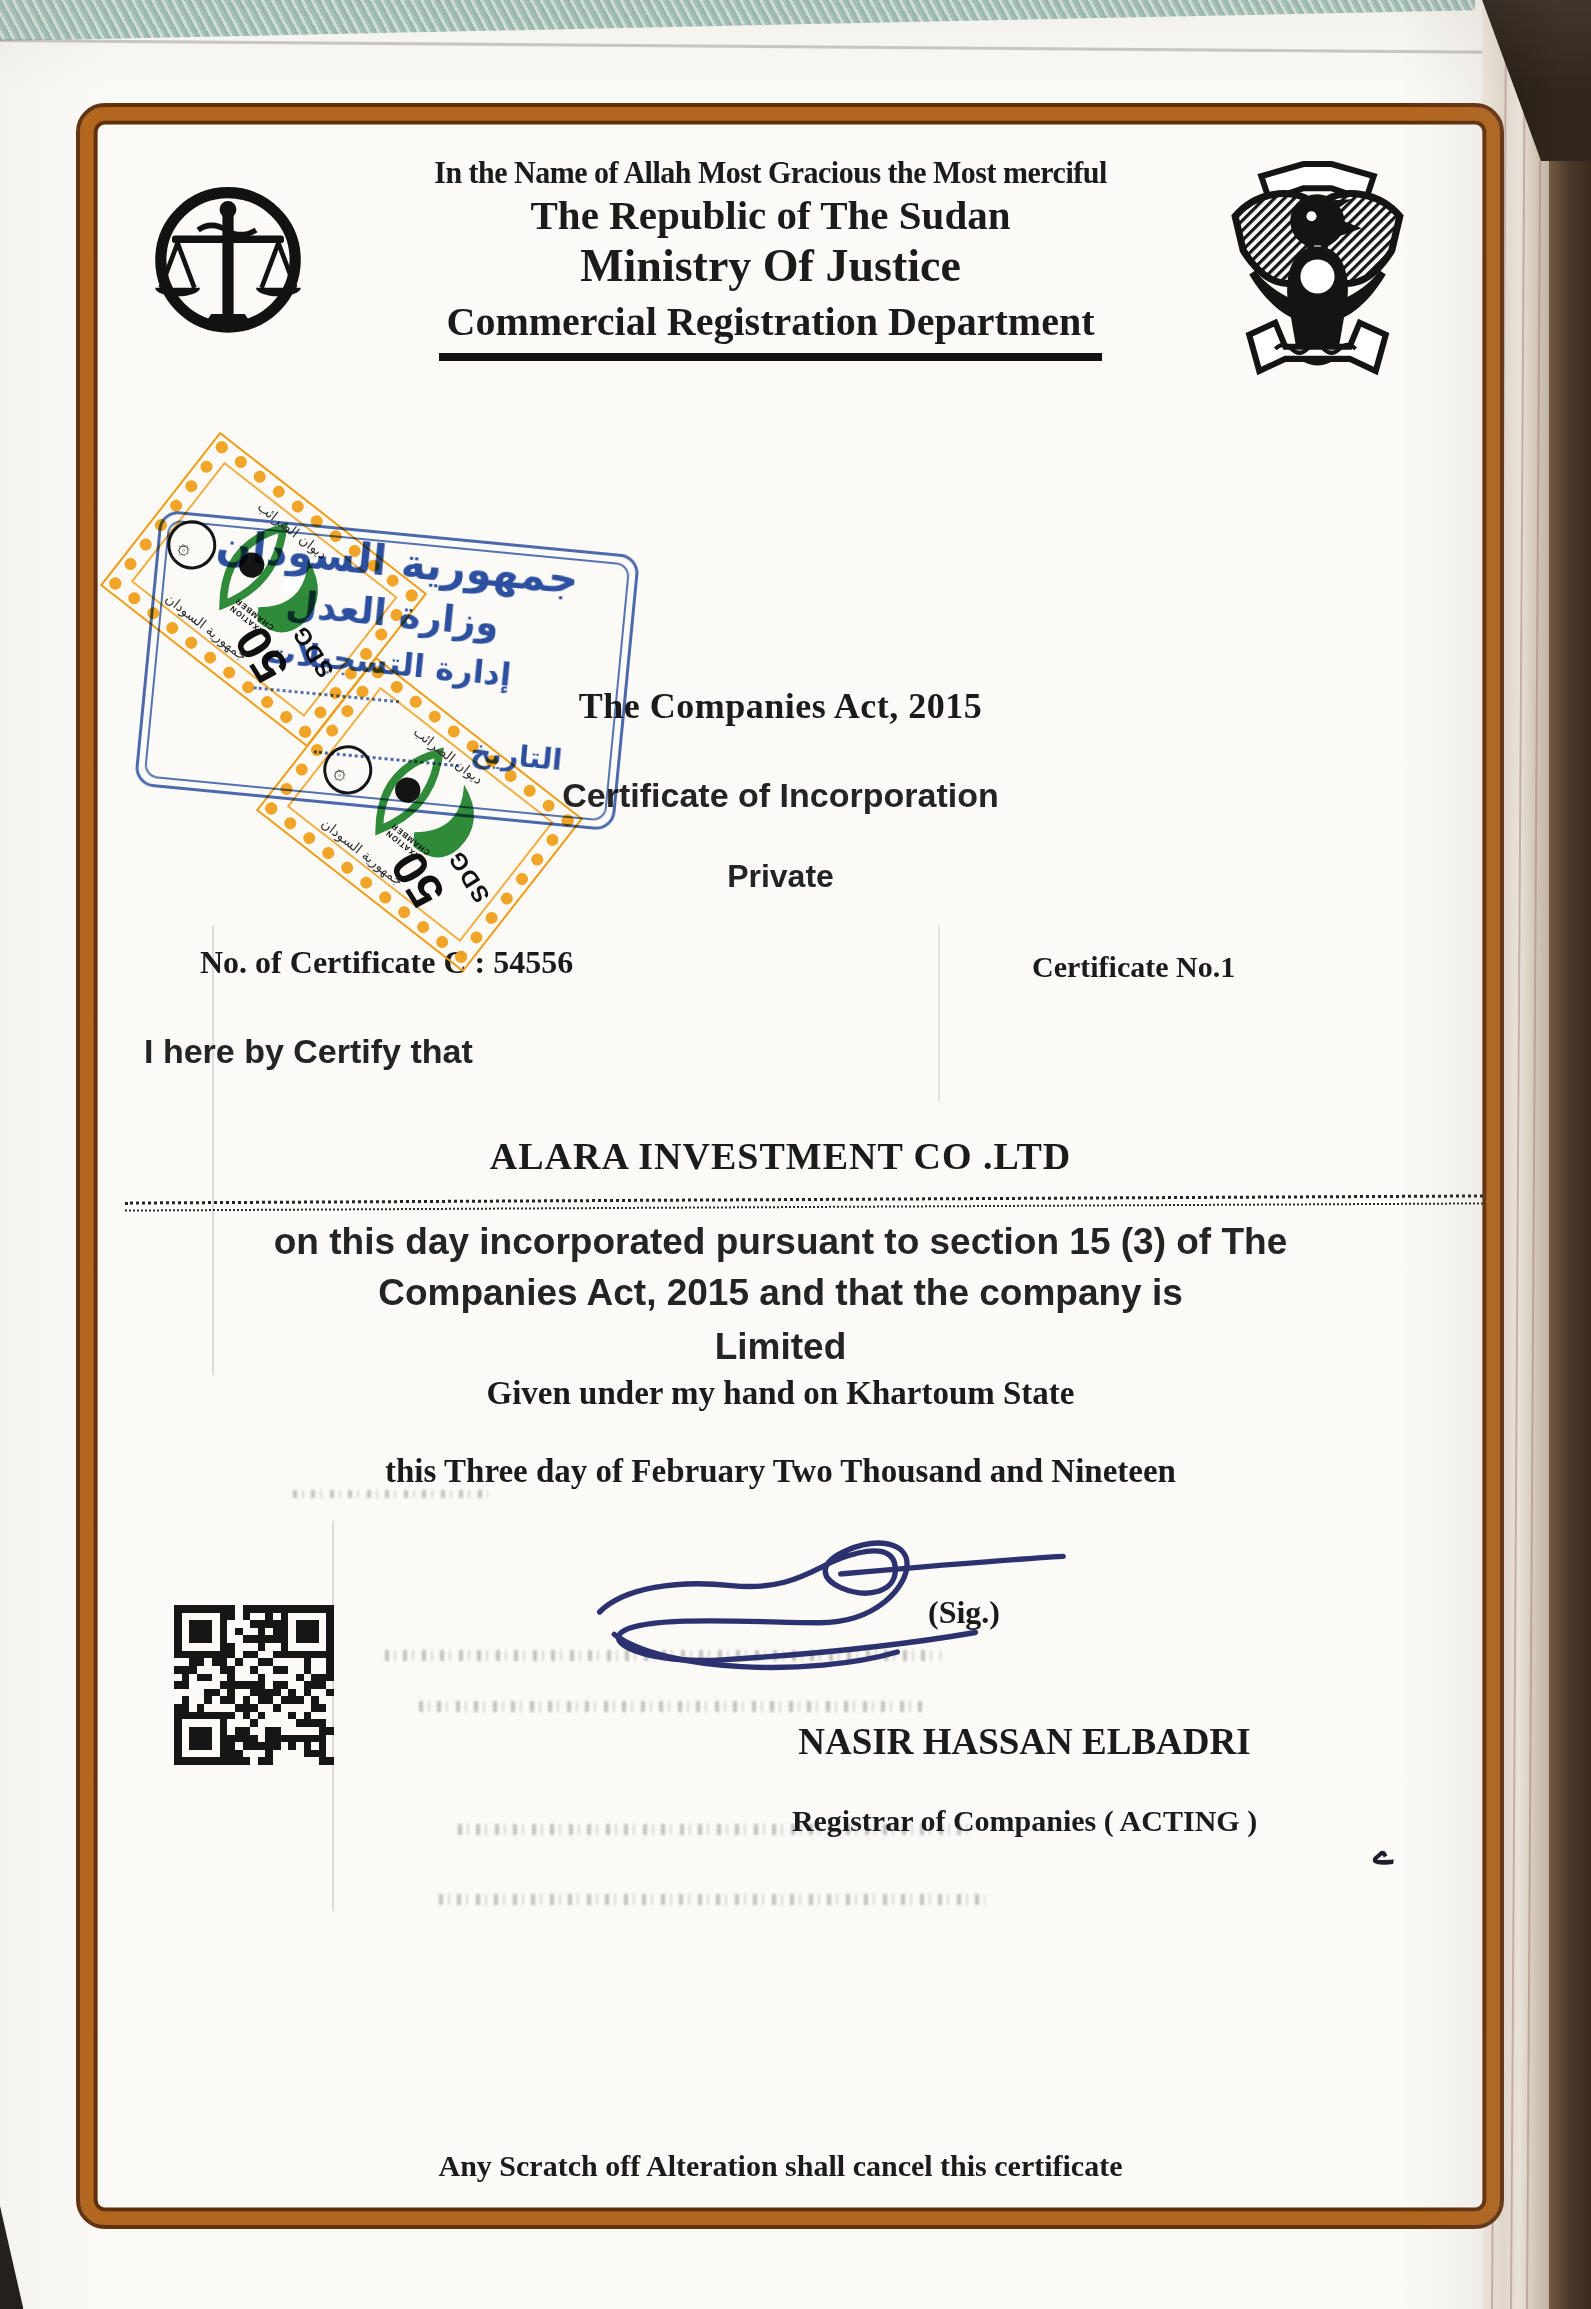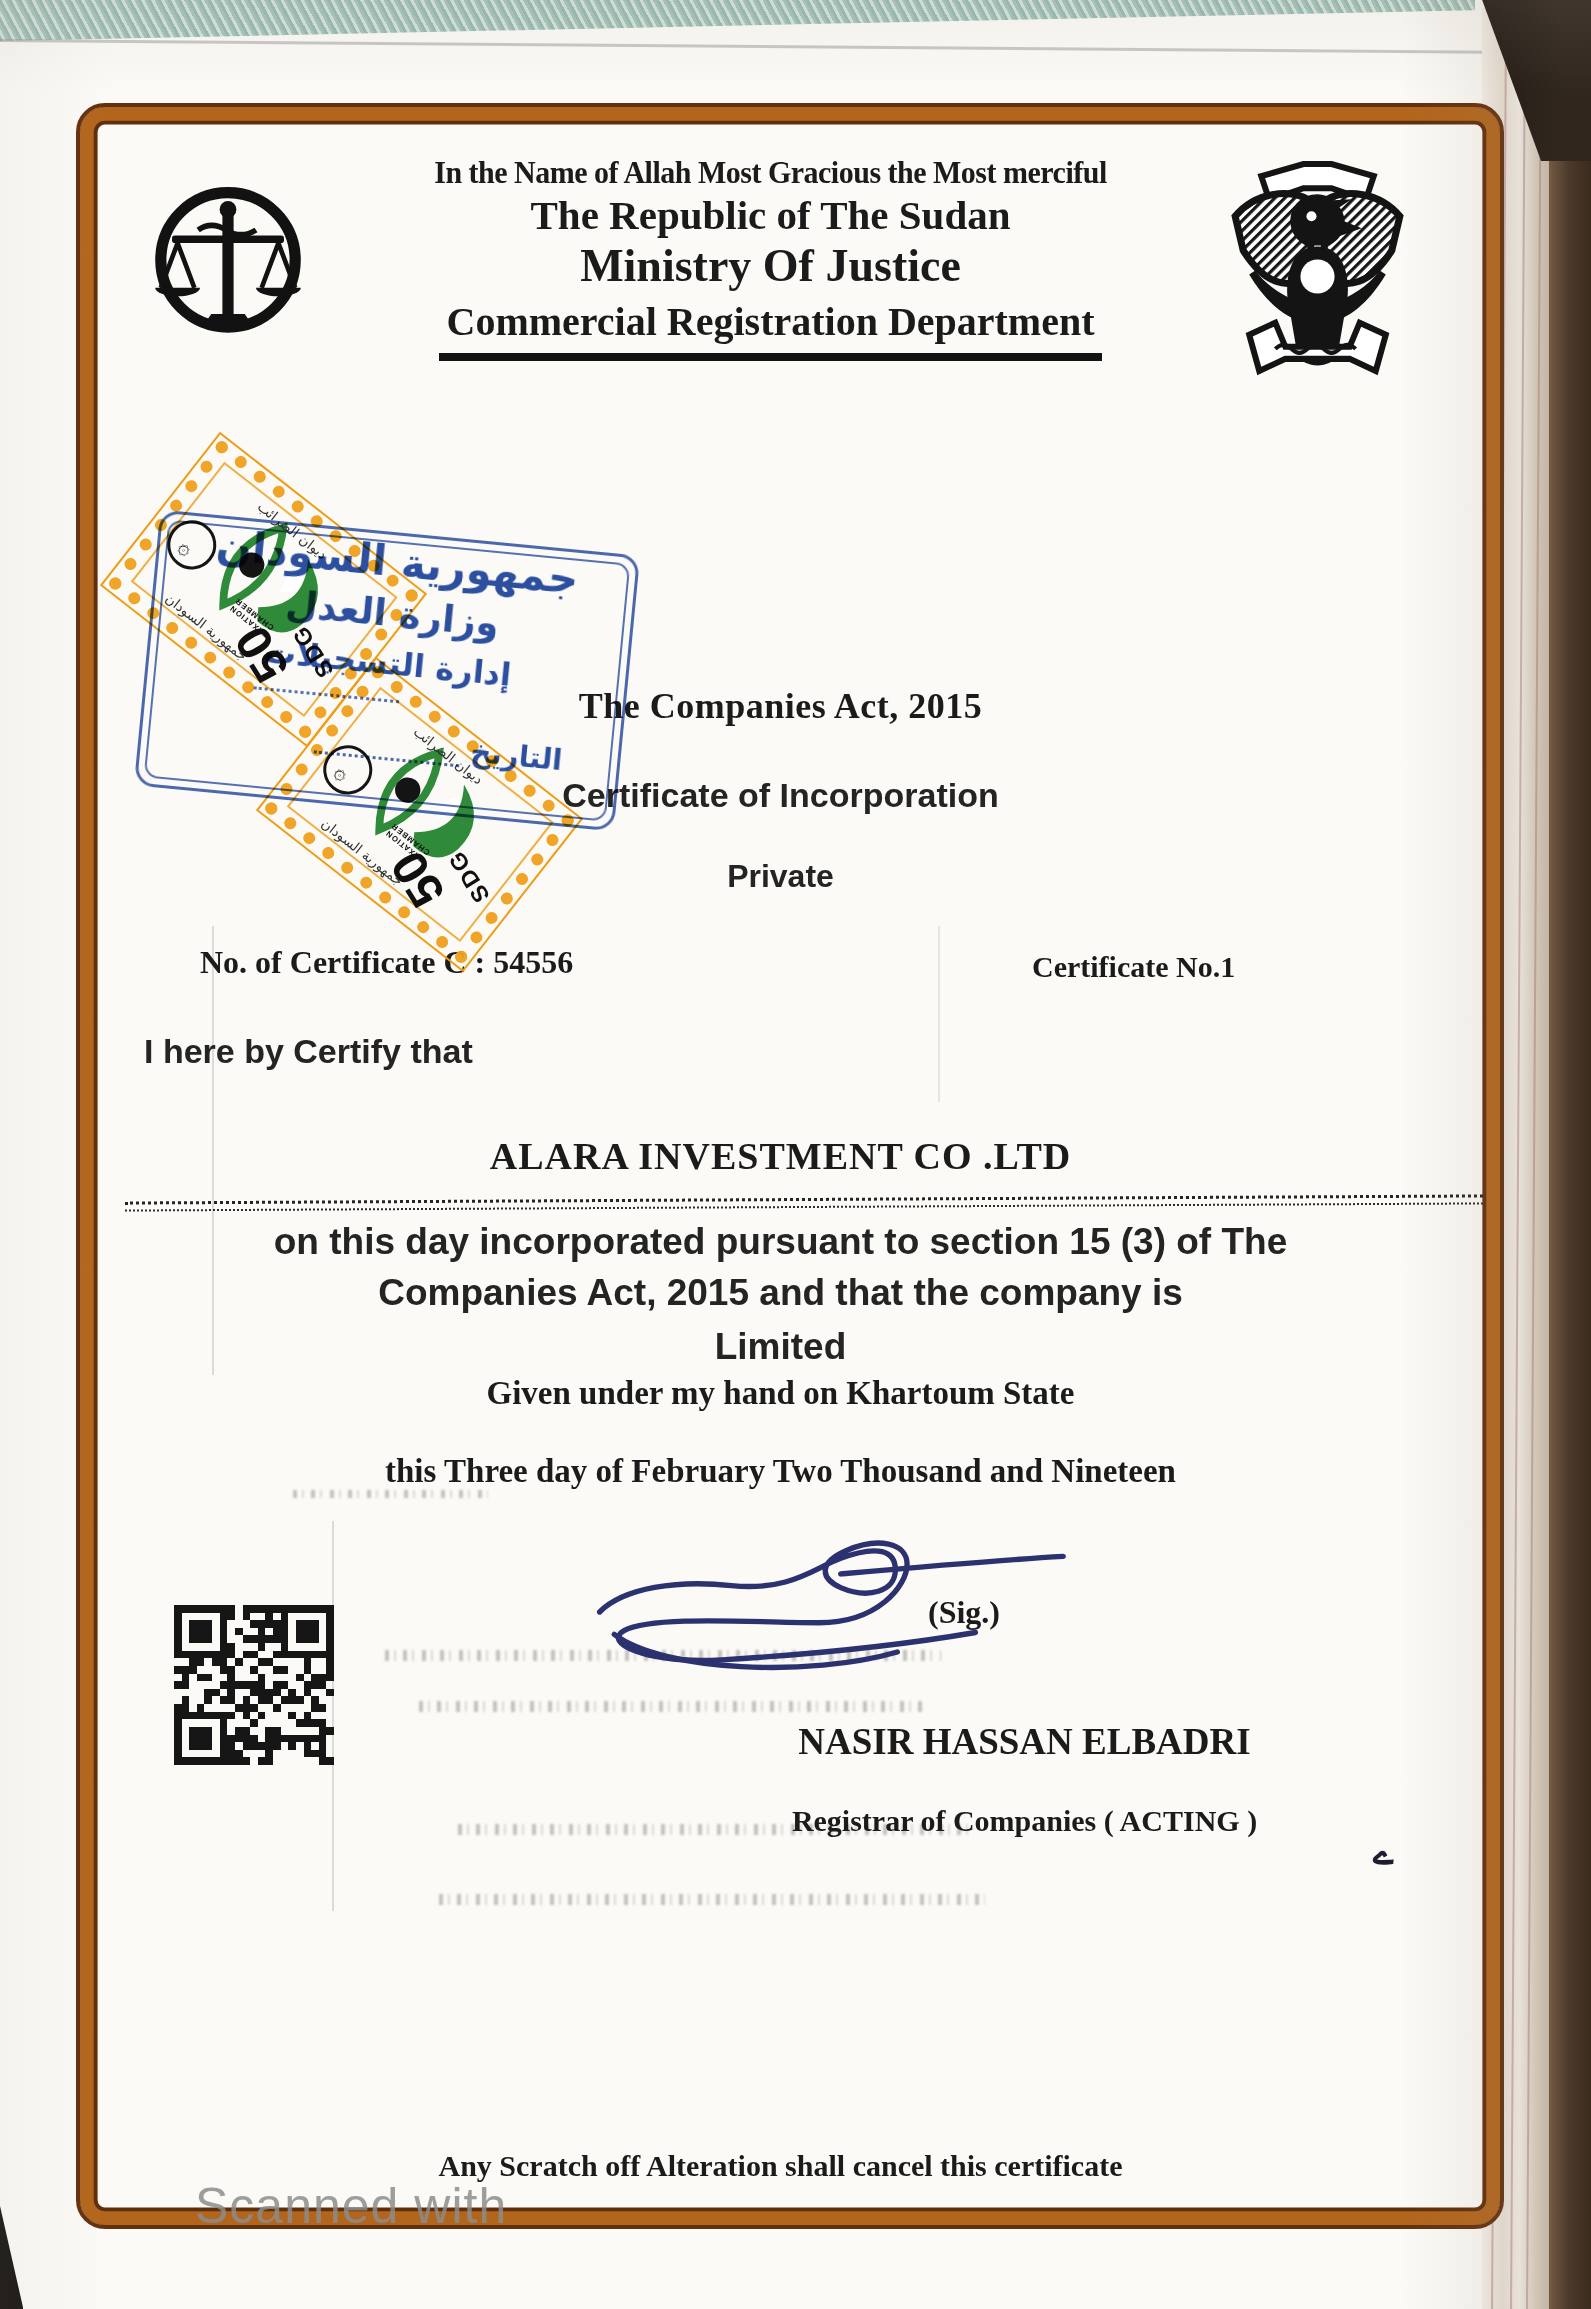--- a/index.html
+++ b/index.html
@@ -526,16 +526,15 @@
   <div class="abs ghost g5"></div>
   <div class="abs crease c1"></div>
   <div class="abs crease c2"></div>
   <div class="abs crease c3"></div>
   <div class="abs stray-mark">ے</div>
 
   <div class="abs cline f-serif warning">Any Scratch off Alteration shall cancel this certificate</div>
 
   <div class="abs shading"></div>
 
-  <div class="abs wm-text wm1">Scanned with</div>
 
 </div>
 
 
 </body></html>

